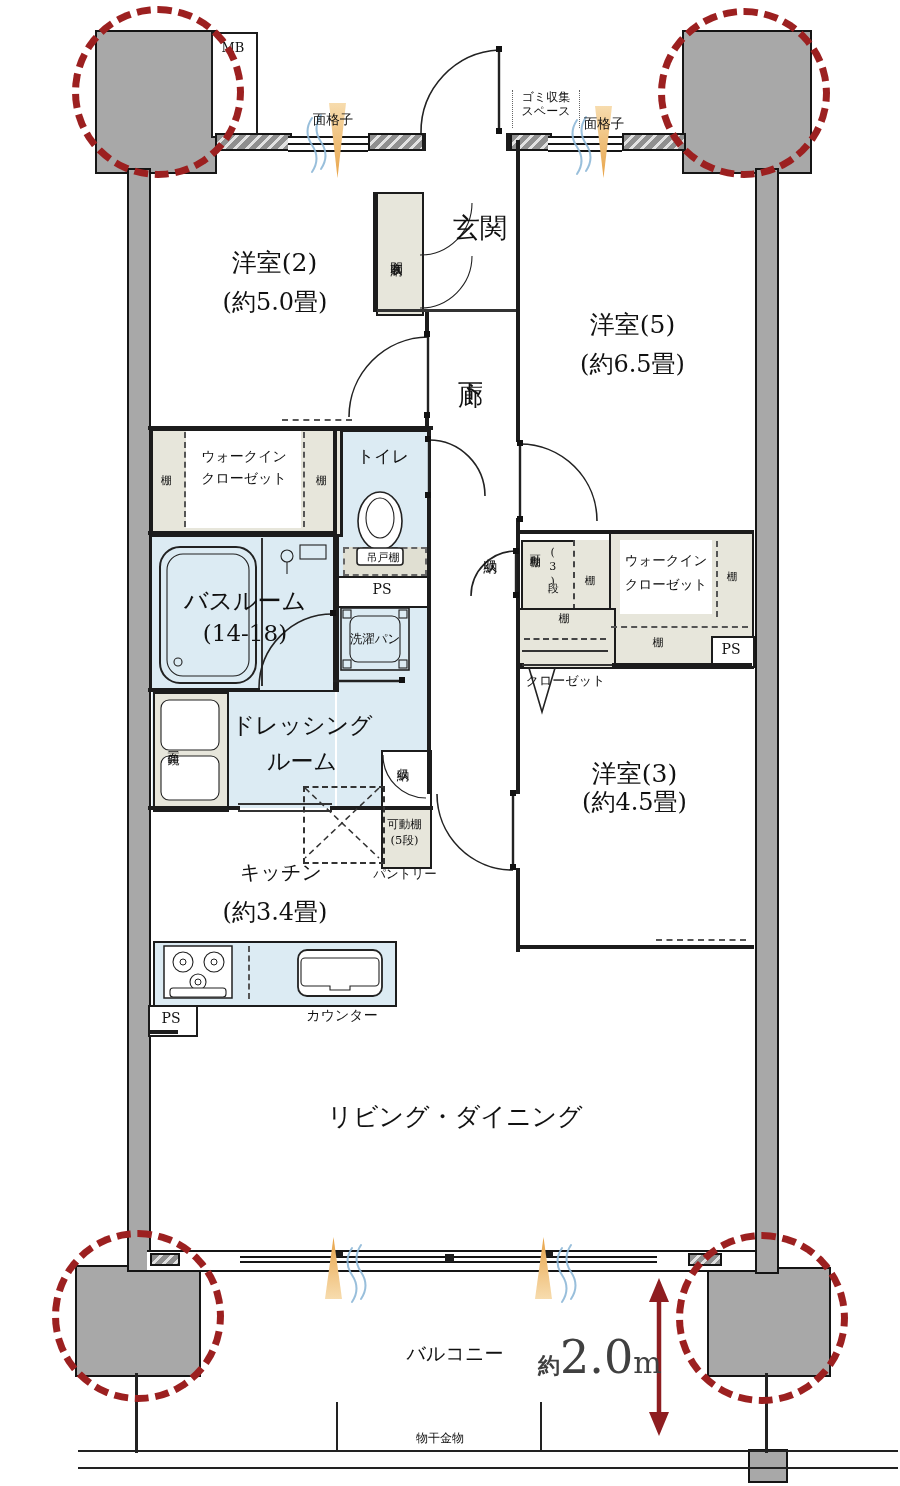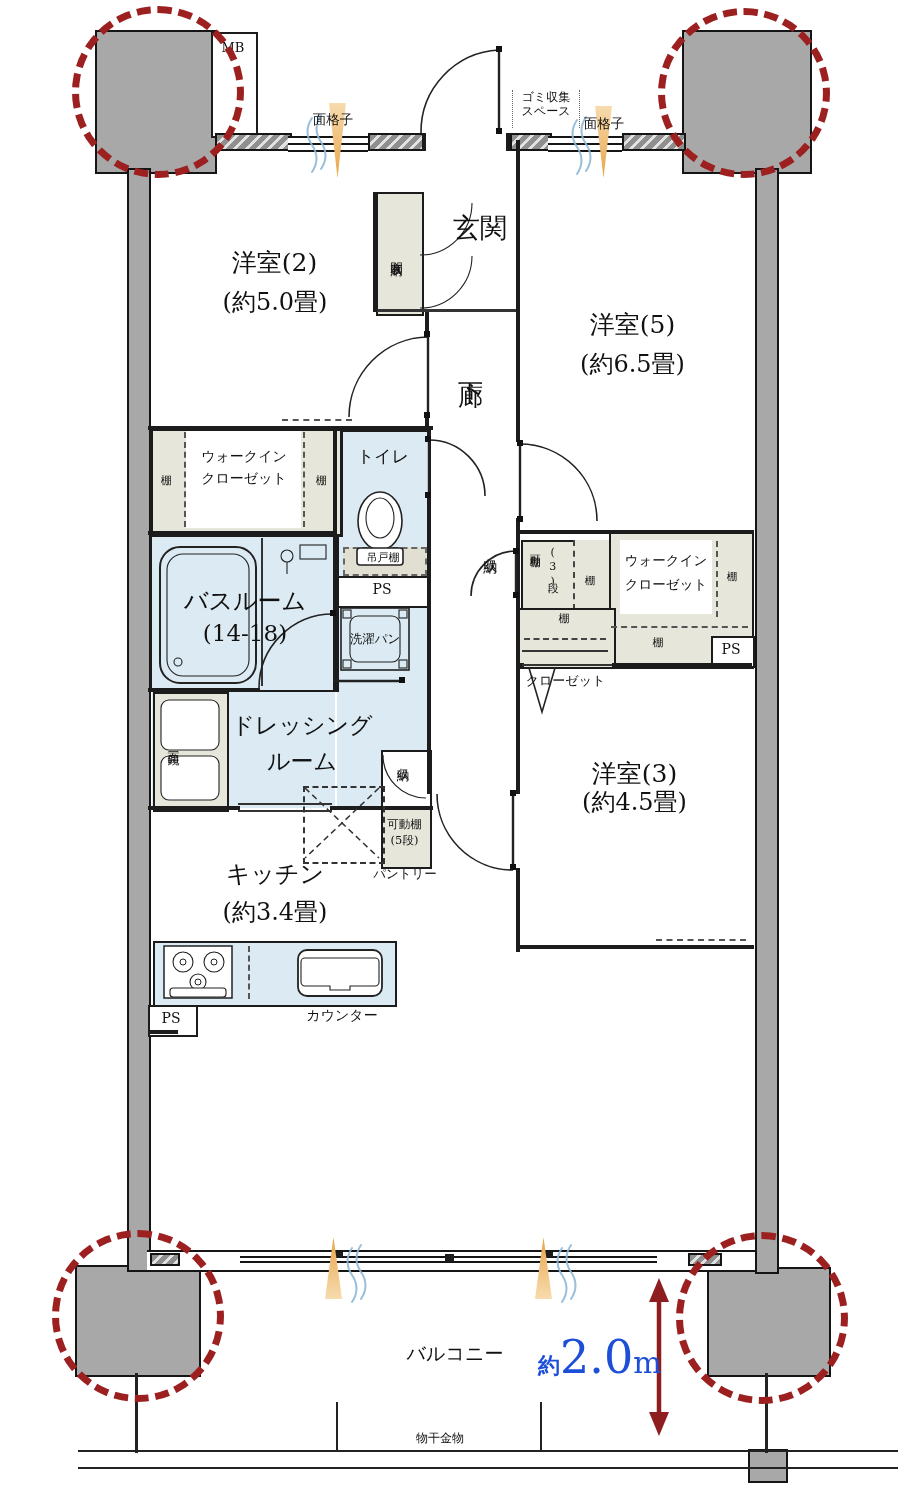--- a/index.html
+++ b/index.html
@@ -23,21 +23,21 @@
   .sbox{background:#e7e6db;border:2.5px solid #1c1c1c;z-index:3;}
   .wbox{background:#fff;border:2.5px solid #1c1c1c;z-index:3;}
   .dashv{border-left:2px dashed #555;z-index:5;}
   .dashh{border-top:2px dashed #555;z-index:5;}
   .lbl{z-index:8;text-align:center;line-height:1.2;white-space:nowrap;color:#111;}
   .v{writing-mode:vertical-rl;text-orientation:upright;letter-spacing:1px;}
   .overlay{position:absolute;left:0;top:0;z-index:6;pointer-events:none;}
   .cone{z-index:7;}
   .cone-down{clip-path:polygon(0 0,100% 0,50% 100%);background:linear-gradient(to bottom,#f7dcae,#e8a449);}
   .cone-up{clip-path:polygon(50% 0,100% 100%,0 100%);background:linear-gradient(to top,#f7dcae,#e8a449);}
-  .dim{z-index:8;white-space:nowrap;color:#1d4ed8;font-weight:bold;}
+  .dim{z-index:8;white-space:nowrap;color:#404040;font-weight:bold;}
 </style>
 </head>
 <body>
 
 <div class="plan">
 
   <div class="a pillar" style="left:95px;top:30px;width:118px;height:140px;"></div>
   <div class="a pillar" style="left:682px;top:30px;width:126px;height:140px;"></div>
   <div class="a pillar" style="left:75px;top:1265px;width:122px;height:108px;"></div>
   <div class="a pillar" style="left:707px;top:1267px;width:120px;height:106px;"></div>
@@ -131,21 +131,21 @@
   <div class="a sbox" style="left:153px;top:692px;width:72px;height:116px;border-width:2px;"></div>
   <div class="a lbl v" style="left:166px;top:742px;font-size:12px;">三面鏡</div>
   <div class="a wbox" style="left:381px;top:750px;width:47px;height:56px;"></div>
   <div class="a lbl v" style="left:396px;top:758px;font-size:12.5px;">収納</div>
   <div class="a sbox" style="left:381px;top:808px;width:47px;height:57px;"></div>
   <div class="a lbl" style="left:383px;top:818px;width:43px;font-size:11.5px;">可動棚</div>
   <div class="a lbl" style="left:383px;top:834px;width:43px;font-size:11.5px;">(5段)</div>
   <div class="a lbl" style="left:365px;top:866px;width:80px;font-size:12.5px;">パントリー</div>
 
   <div class="a" style="left:303px;top:786px;width:78px;height:74px;border:2.5px dashed #333;z-index:5;"></div>
-  <div class="a lbl" style="left:190px;top:860px;width:170px;font-size:24px;">キッチン</div>
+  <div class="a lbl" style="left:196px;top:860px;width:170px;font-size:20px;">キッチン</div>
   <div class="a lbl" style="left:185px;top:898px;width:180px;font-size:24px;">(約3.4畳)</div>
   <div class="a wetbox" style="left:153px;top:941px;width:240px;height:62px;"></div>
   <div class="a dashv" style="left:248px;top:946px;width:0;height:53px;"></div>
   <div class="a lbl" style="left:290px;top:1007px;width:104px;font-size:14px;">カウンター</div>
   <div class="a wbox" style="left:148px;top:1005px;width:46px;height:28px;"></div>
   <div class="a lbl" style="left:148px;top:1010px;width:46px;font-size:14px;">PS</div>
 
   <div class="a lbl v" style="left:482px;top:548px;font-size:14px;">収納</div>
   <div class="a sbox" style="left:521px;top:540px;width:50px;height:70px;"></div>
   <div class="a lbl v" style="left:528px;top:546px;font-size:11px;">可動棚</div>
@@ -168,20 +168,21 @@
   <div class="a lbl" style="left:711px;top:641px;width:40px;font-size:14px;">PS</div>
   <div class="a lbl" style="left:518px;top:673px;width:95px;font-size:13px;">クローゼット</div>
 
   <div class="a lbl" style="left:192px;top:248px;width:165px;font-size:25px;">洋室(2)</div>
   <div class="a lbl" style="left:180px;top:288px;width:190px;font-size:24px;">(約5.0畳)</div>
   <div class="a lbl" style="left:550px;top:310px;width:165px;font-size:25px;">洋室(5)</div>
   <div class="a lbl" style="left:540px;top:350px;width:185px;font-size:24px;">(約6.5畳)</div>
   <div class="a lbl v" style="left:455px;top:362px;font-size:25px;">廊下</div>
   <div class="a lbl" style="left:552px;top:748px;width:165px;font-size:25px;margin-top:11px;">洋室(3)</div>
   <div class="a lbl" style="left:542px;top:788px;width:185px;font-size:24px;">(約4.5畳)</div>
+  <div class="a lbl" style="left:325px;top:1102px;width:260px;font-size:25px;">リビング・ダイニング</div>
   <div class="a lbl" style="left:395px;top:1342px;width:120px;font-size:19px;">バルコニー</div>
 
   <div class="a lbl" style="left:305px;top:111px;width:56px;font-size:13.5px;">面格子</div>
   <div class="a lbl" style="left:576px;top:115px;width:56px;font-size:13.5px;">面格子</div>
   <div class="a" style="left:512px;top:90px;width:66px;height:38px;border-left:1px dotted #666;border-right:1px dotted #666;z-index:8;">
     <div class="lbl" style="font-size:12px;">ゴミ収集</div>
     <div class="lbl" style="font-size:12px;text-align:center;">スペース</div>
   </div>
 
   <div class="a cone cone-down" style="left:329px;top:103px;width:17px;height:75px;"></div>

